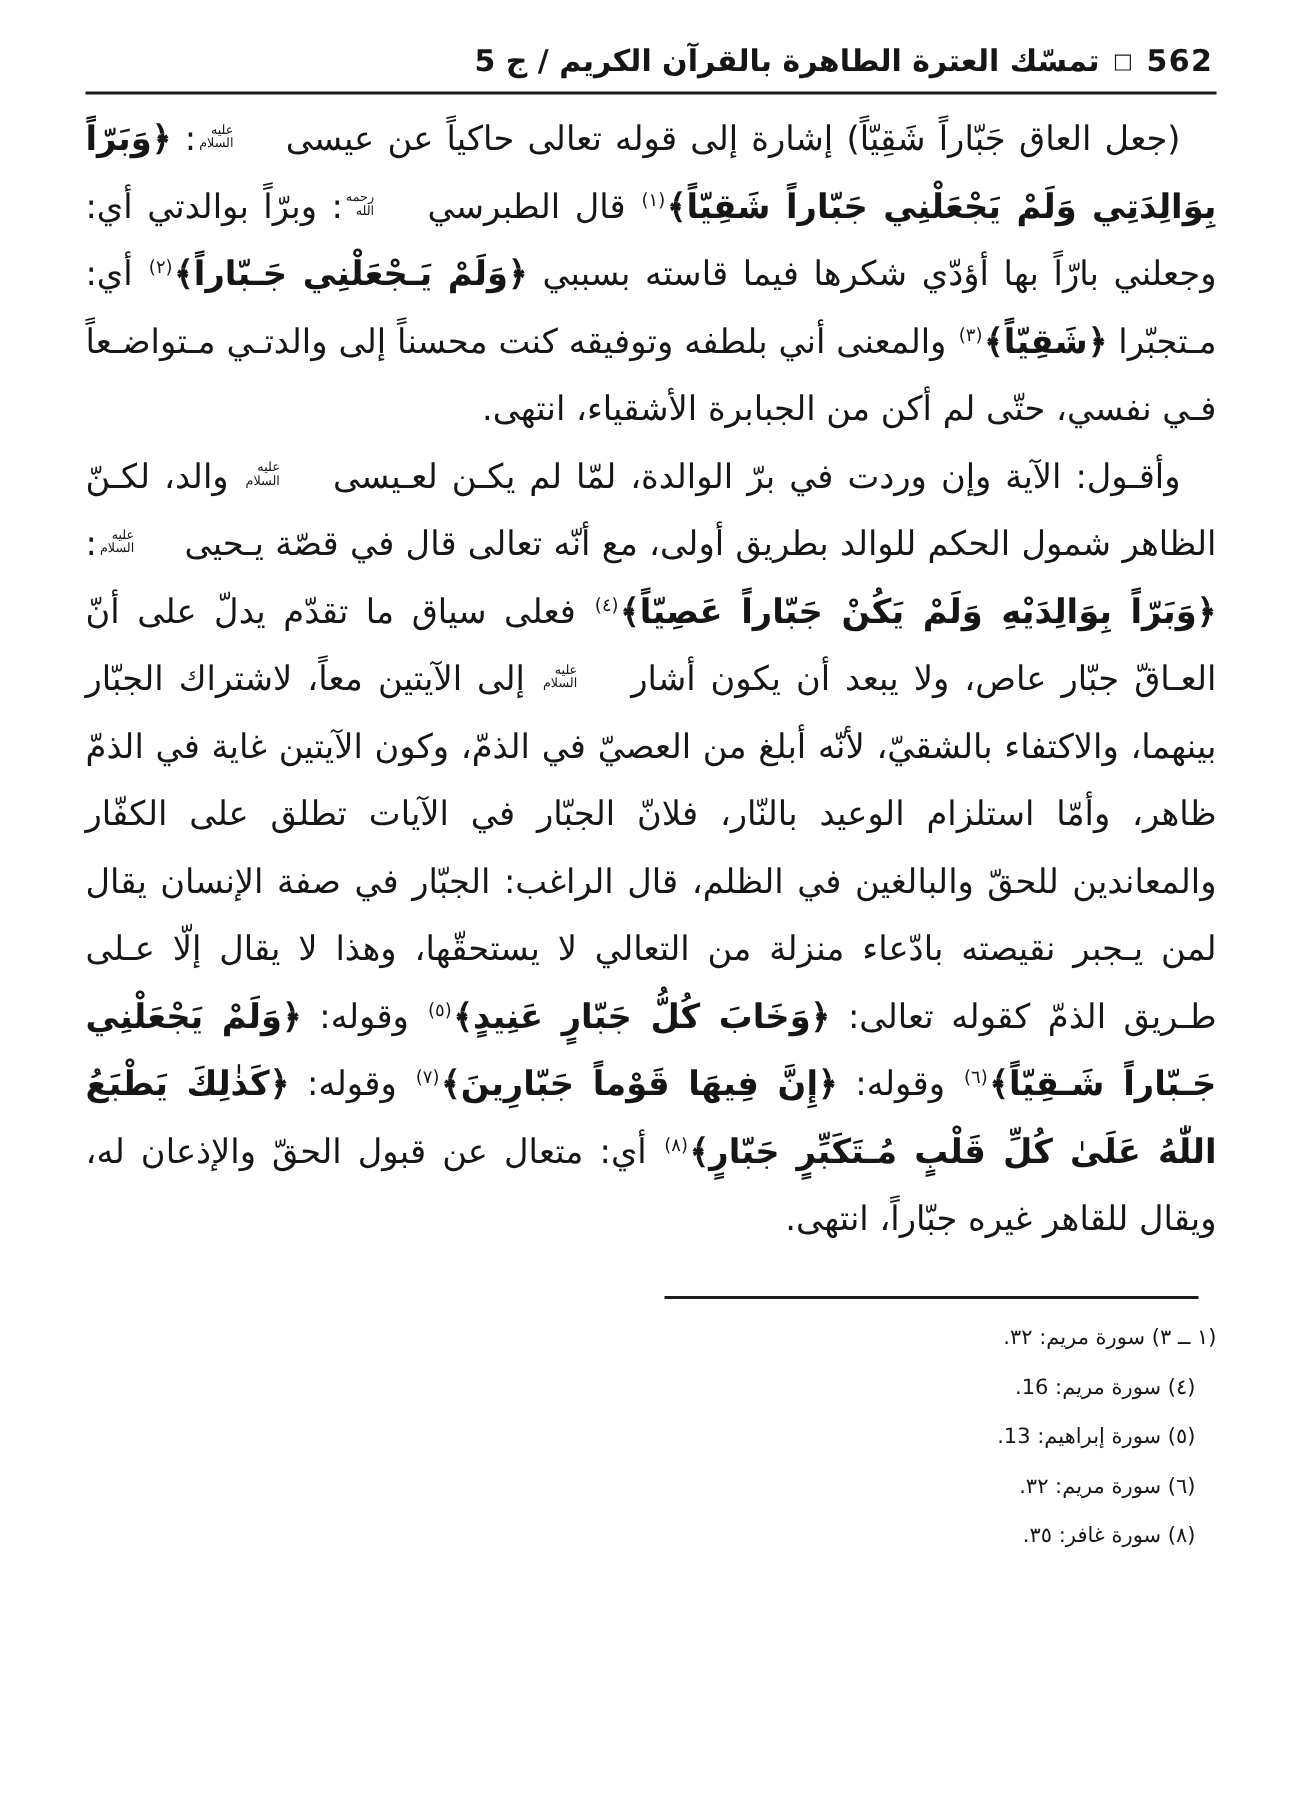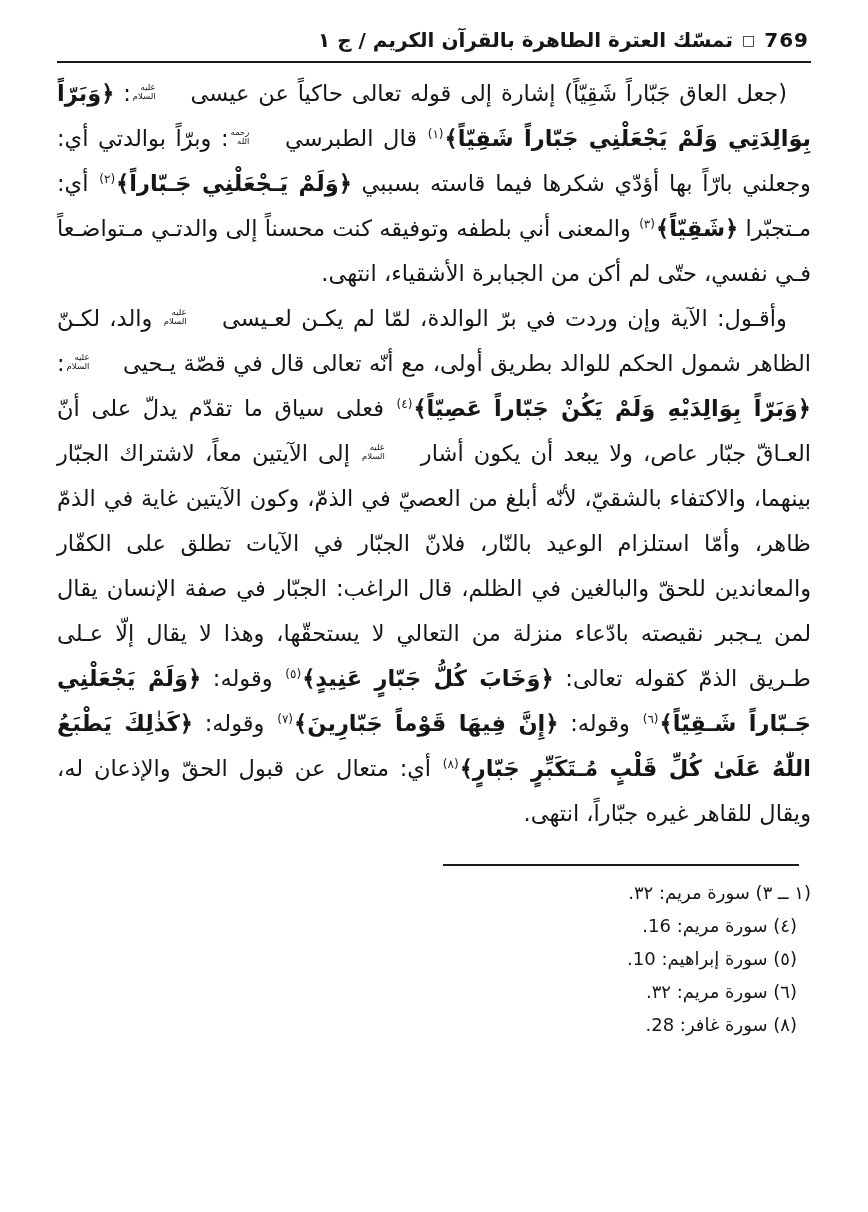--- a/index.html
+++ b/index.html
@@ -60,49 +60,49 @@
   .honorific span { display: block; }
   
   .footnotes { margin-top: 28px; }
   .fn-sep {
     width: 356px;
     border: none;
     border-top: 2px solid #1b1b1b;
     margin: 0 12px 10px auto;
   }
   .footnotes-list {
-    font-size: 18px;
+    font-size: 14px;
     line-height: 33px;
     text-align: right;
   }
   .footnote { white-space: nowrap; }
   .footnote.indented { padding-right: 14px; }
 </style>
 </head>
 <body>
 
 <div class="page">
 
   <div class="header">
-    <span class="page-number">769</span>
+    <span class="page-number">562</span>
     <span class="sep-square">□</span>
-    <span class="book-title">تمسّك العترة الطاهرة بالقرآن الكريم / ج ١</span>
+    <span class="book-title">تمسّك العترة الطاهرة بالقرآن الكريم / ج 5</span>
   </div>
 
   <hr class="header-rule">
 
   <div class="body-text">
       <p class="para"><span class="plain">(جعل العاق جَبّاراً شَقِيّاً) إشارة إلى قوله تعالى حاكياً عن عيسى </span><span class="honorific"><span>عليه</span><span>السلام</span></span><span class="plain">: </span><span class="quran">﴿وَبَرّاً بِوَالِدَتِي وَلَمْ يَجْعَلْنِي جَبّاراً شَقِيّاً﴾</span><sup class="fn-ref">(١)</sup><span class="plain"> قال الطبرسي </span><span class="honorific"><span>رحمه</span><span>الله</span></span><span class="plain">: وبرّاً بوالدتي أي: وجعلني بارّاً بها أؤدّي شكرها فيما قاسته بسببي </span><span class="quran">﴿وَلَمْ يَـجْعَلْنِي جَـبّاراً﴾</span><sup class="fn-ref">(٢)</sup><span class="plain"> أي: مـتجبّرا </span><span class="quran">﴿شَقِيّاً﴾</span><sup class="fn-ref">(٣)</sup><span class="plain"> والمعنى أني بلطفه وتوفيقه كنت محسناً إلى والدتـي مـتواضـعاً فـي نفسي، حتّى لم أكن من الجبابرة الأشقياء، انتهى.</span></p>
       <p class="para"><span class="plain">وأقـول: الآية وإن وردت في برّ الوالدة، لمّا لم يكـن لعـيسى </span><span class="honorific"><span>عليه</span><span>السلام</span></span><span class="plain"> والد، لكـنّ الظاهر شمول الحكم للوالد بطريق أولى، مع أنّه تعالى قال في قصّة يـحيى </span><span class="honorific"><span>عليه</span><span>السلام</span></span><span class="plain">: </span><span class="quran">﴿وَبَرّاً بِوَالِدَيْهِ وَلَمْ يَكُنْ جَبّاراً عَصِيّاً﴾</span><sup class="fn-ref">(٤)</sup><span class="plain"> فعلى سياق ما تقدّم يدلّ على أنّ العـاقّ جبّار عاص، ولا يبعد أن يكون أشار </span><span class="honorific"><span>عليه</span><span>السلام</span></span><span class="plain"> إلى الآيتين معاً، لاشتراك الجبّار بينهما، والاكتفاء بالشقيّ، لأنّه أبلغ من العصيّ في الذمّ، وكون الآيتين غاية في الذمّ ظاهر، وأمّا استلزام الوعيد بالنّار، فلانّ الجبّار في الآيات تطلق على الكفّار والمعاندين للحقّ والبالغين في الظلم، قال الراغب: الجبّار في صفة الإنسان يقال لمن يـجبر نقيصته بادّعاء منزلة من التعالي لا يستحقّها، وهذا لا يقال إلّا عـلى طـريق الذمّ كقوله تعالى: </span><span class="quran">﴿وَخَابَ كُلُّ جَبّارٍ عَنِيدٍ﴾</span><sup class="fn-ref">(٥)</sup><span class="plain"> وقوله: </span><span class="quran">﴿وَلَمْ يَجْعَلْنِي جَـبّاراً شَـقِيّاً﴾</span><sup class="fn-ref">(٦)</sup><span class="plain"> وقوله: </span><span class="quran">﴿إِنَّ فِيهَا قَوْماً جَبّارِينَ﴾</span><sup class="fn-ref">(٧)</sup><span class="plain"> وقوله: </span><span class="quran">﴿كَذٰلِكَ يَطْبَعُ اللّٰهُ عَلَىٰ كُلِّ قَلْبٍ مُـتَكَبِّرٍ جَبّارٍ﴾</span><sup class="fn-ref">(٨)</sup><span class="plain"> أي: متعال عن قبول الحقّ والإذعان له، ويقال للقاهر غيره جبّاراً، انتهى.</span></p>
     </div>
 
   <div class="footnotes">
     <hr class="fn-sep">
     <div class="footnotes-list">
         <div class="footnote"><span>(١ ــ ٣) </span><span>سورة مريم: ٣٢.</span></div>
         <div class="footnote indented"><span>(٤) </span><span>سورة مريم: 16.</span></div>
-        <div class="footnote indented"><span>(٥) </span><span>سورة إبراهيم: 10.</span></div>
+        <div class="footnote indented"><span>(٥) </span><span>سورة إبراهيم: 13.</span></div>
         <div class="footnote indented"><span>(٦) </span><span>سورة مريم: ٣٢.</span></div>
-        <div class="footnote indented"><span>(٨) </span><span>سورة غافر: 28.</span></div>
+        <div class="footnote indented"><span>(٨) </span><span>سورة غافر: ٣٥.</span></div>
       </div>
   </div>
 
 </div>
 
 </body></html>

